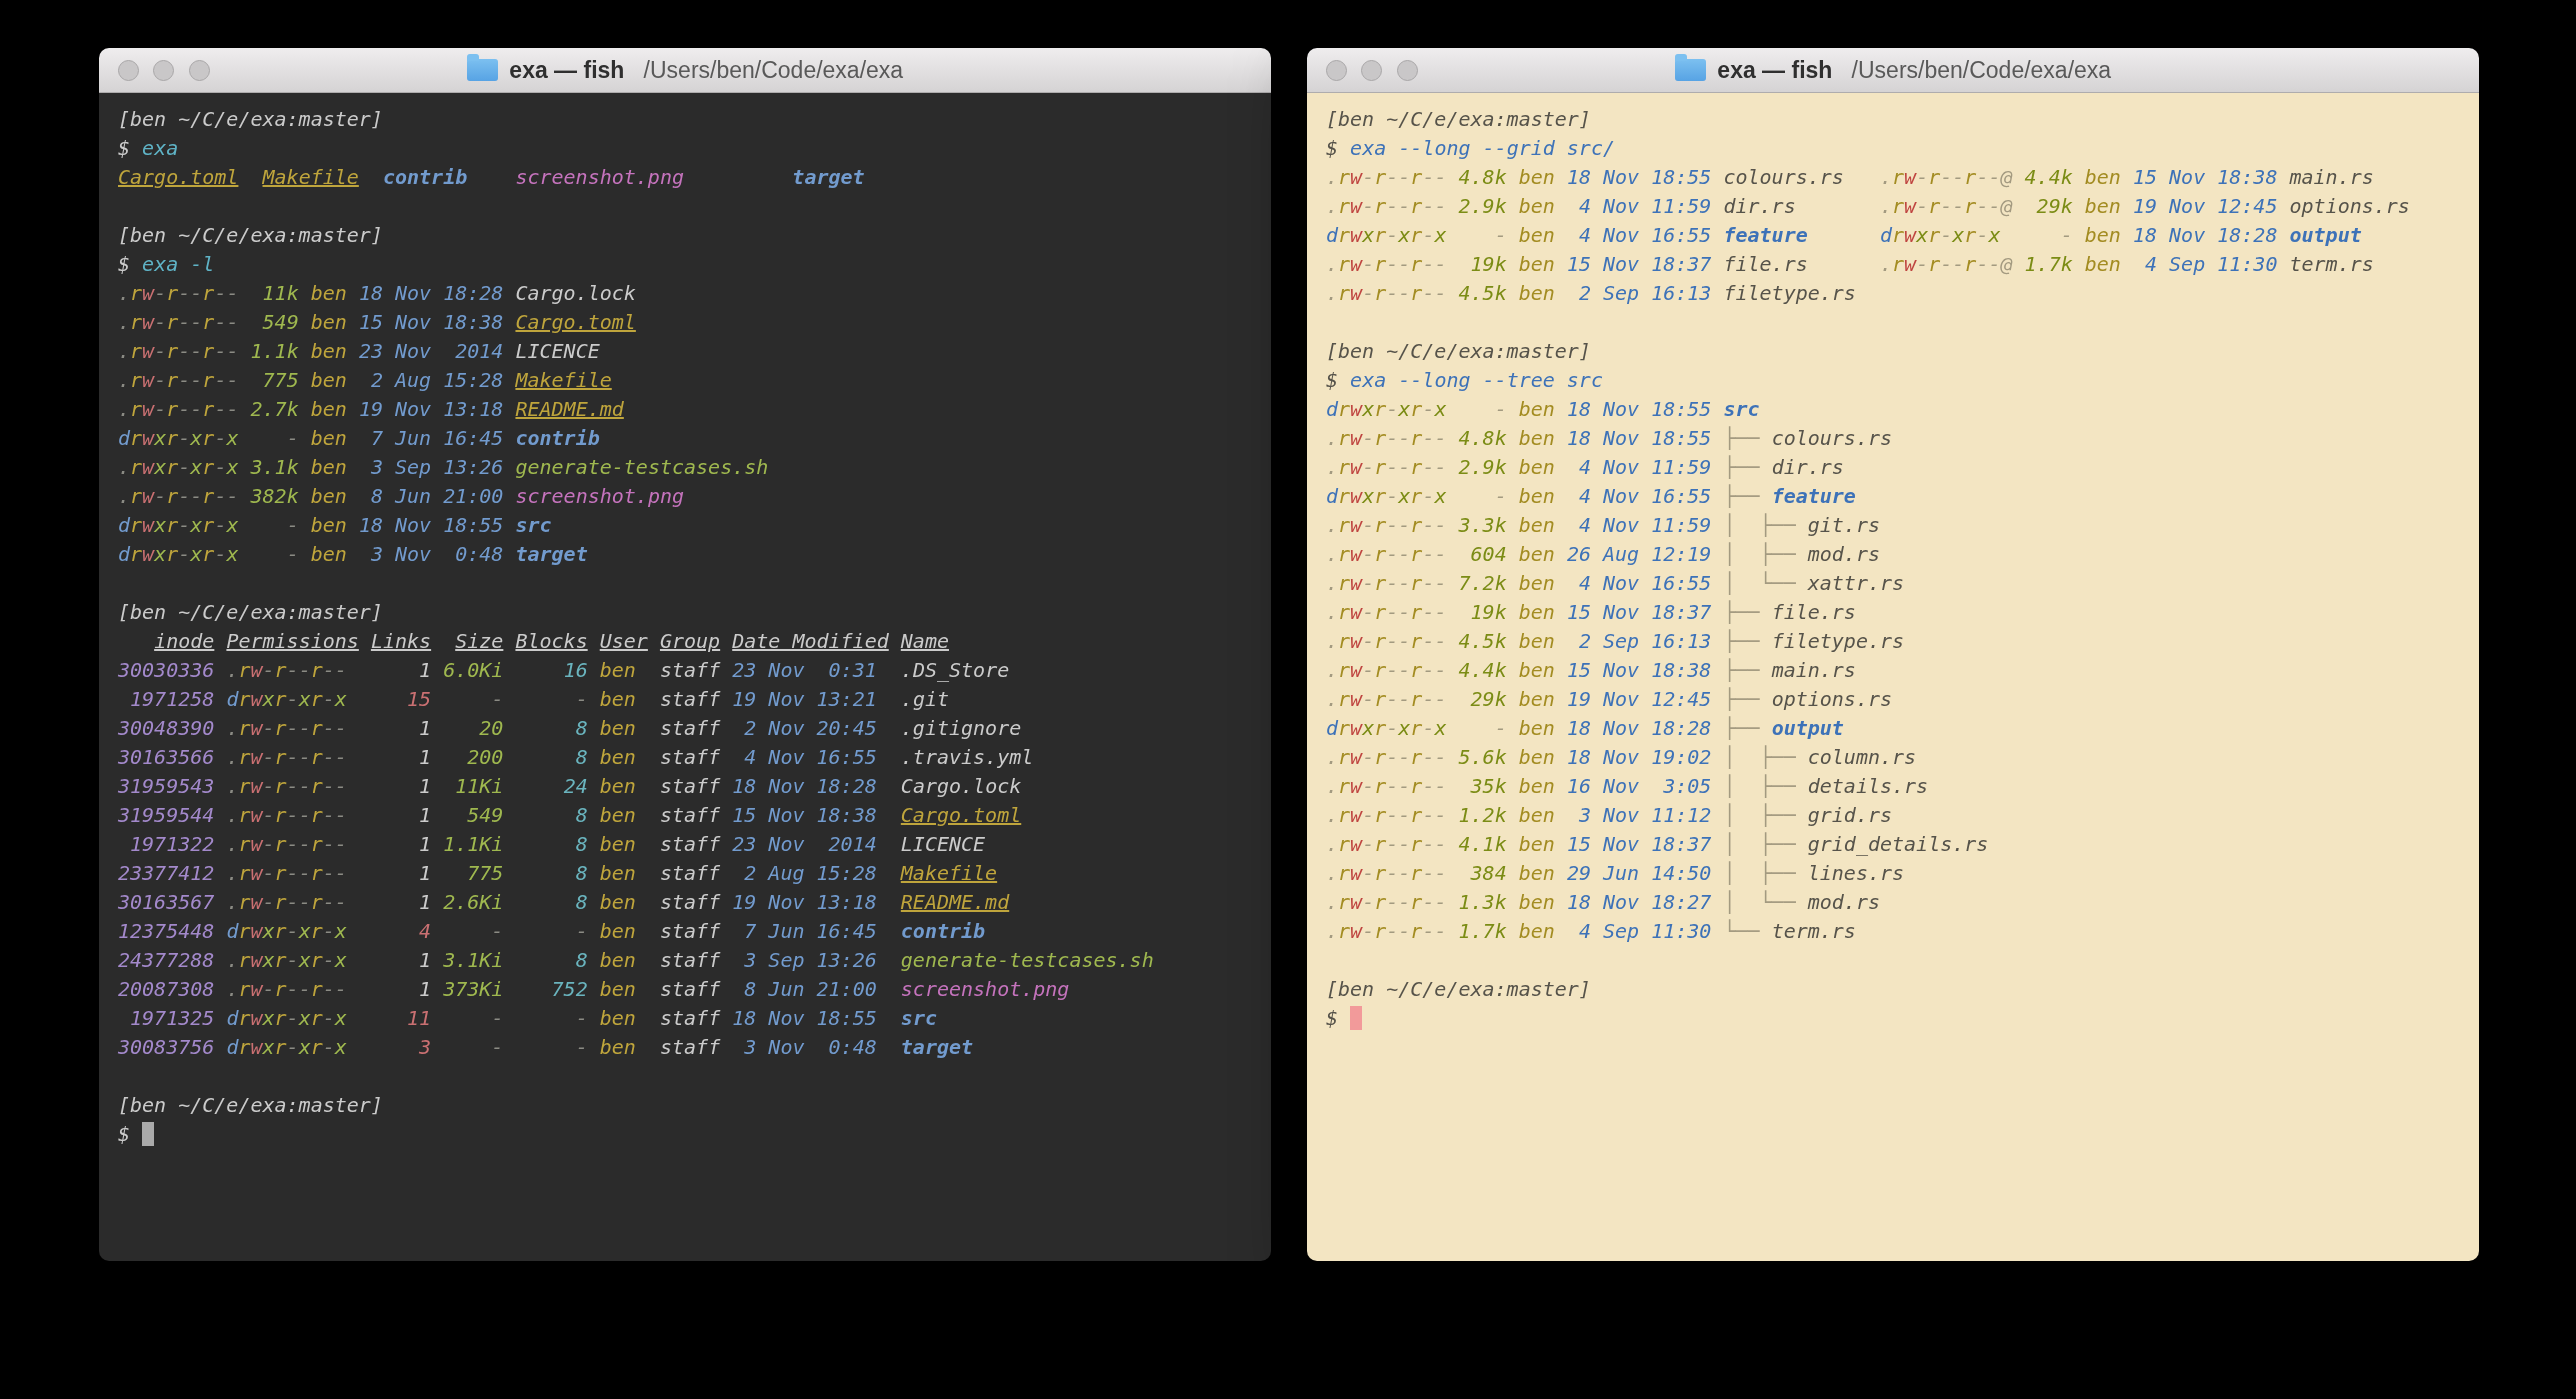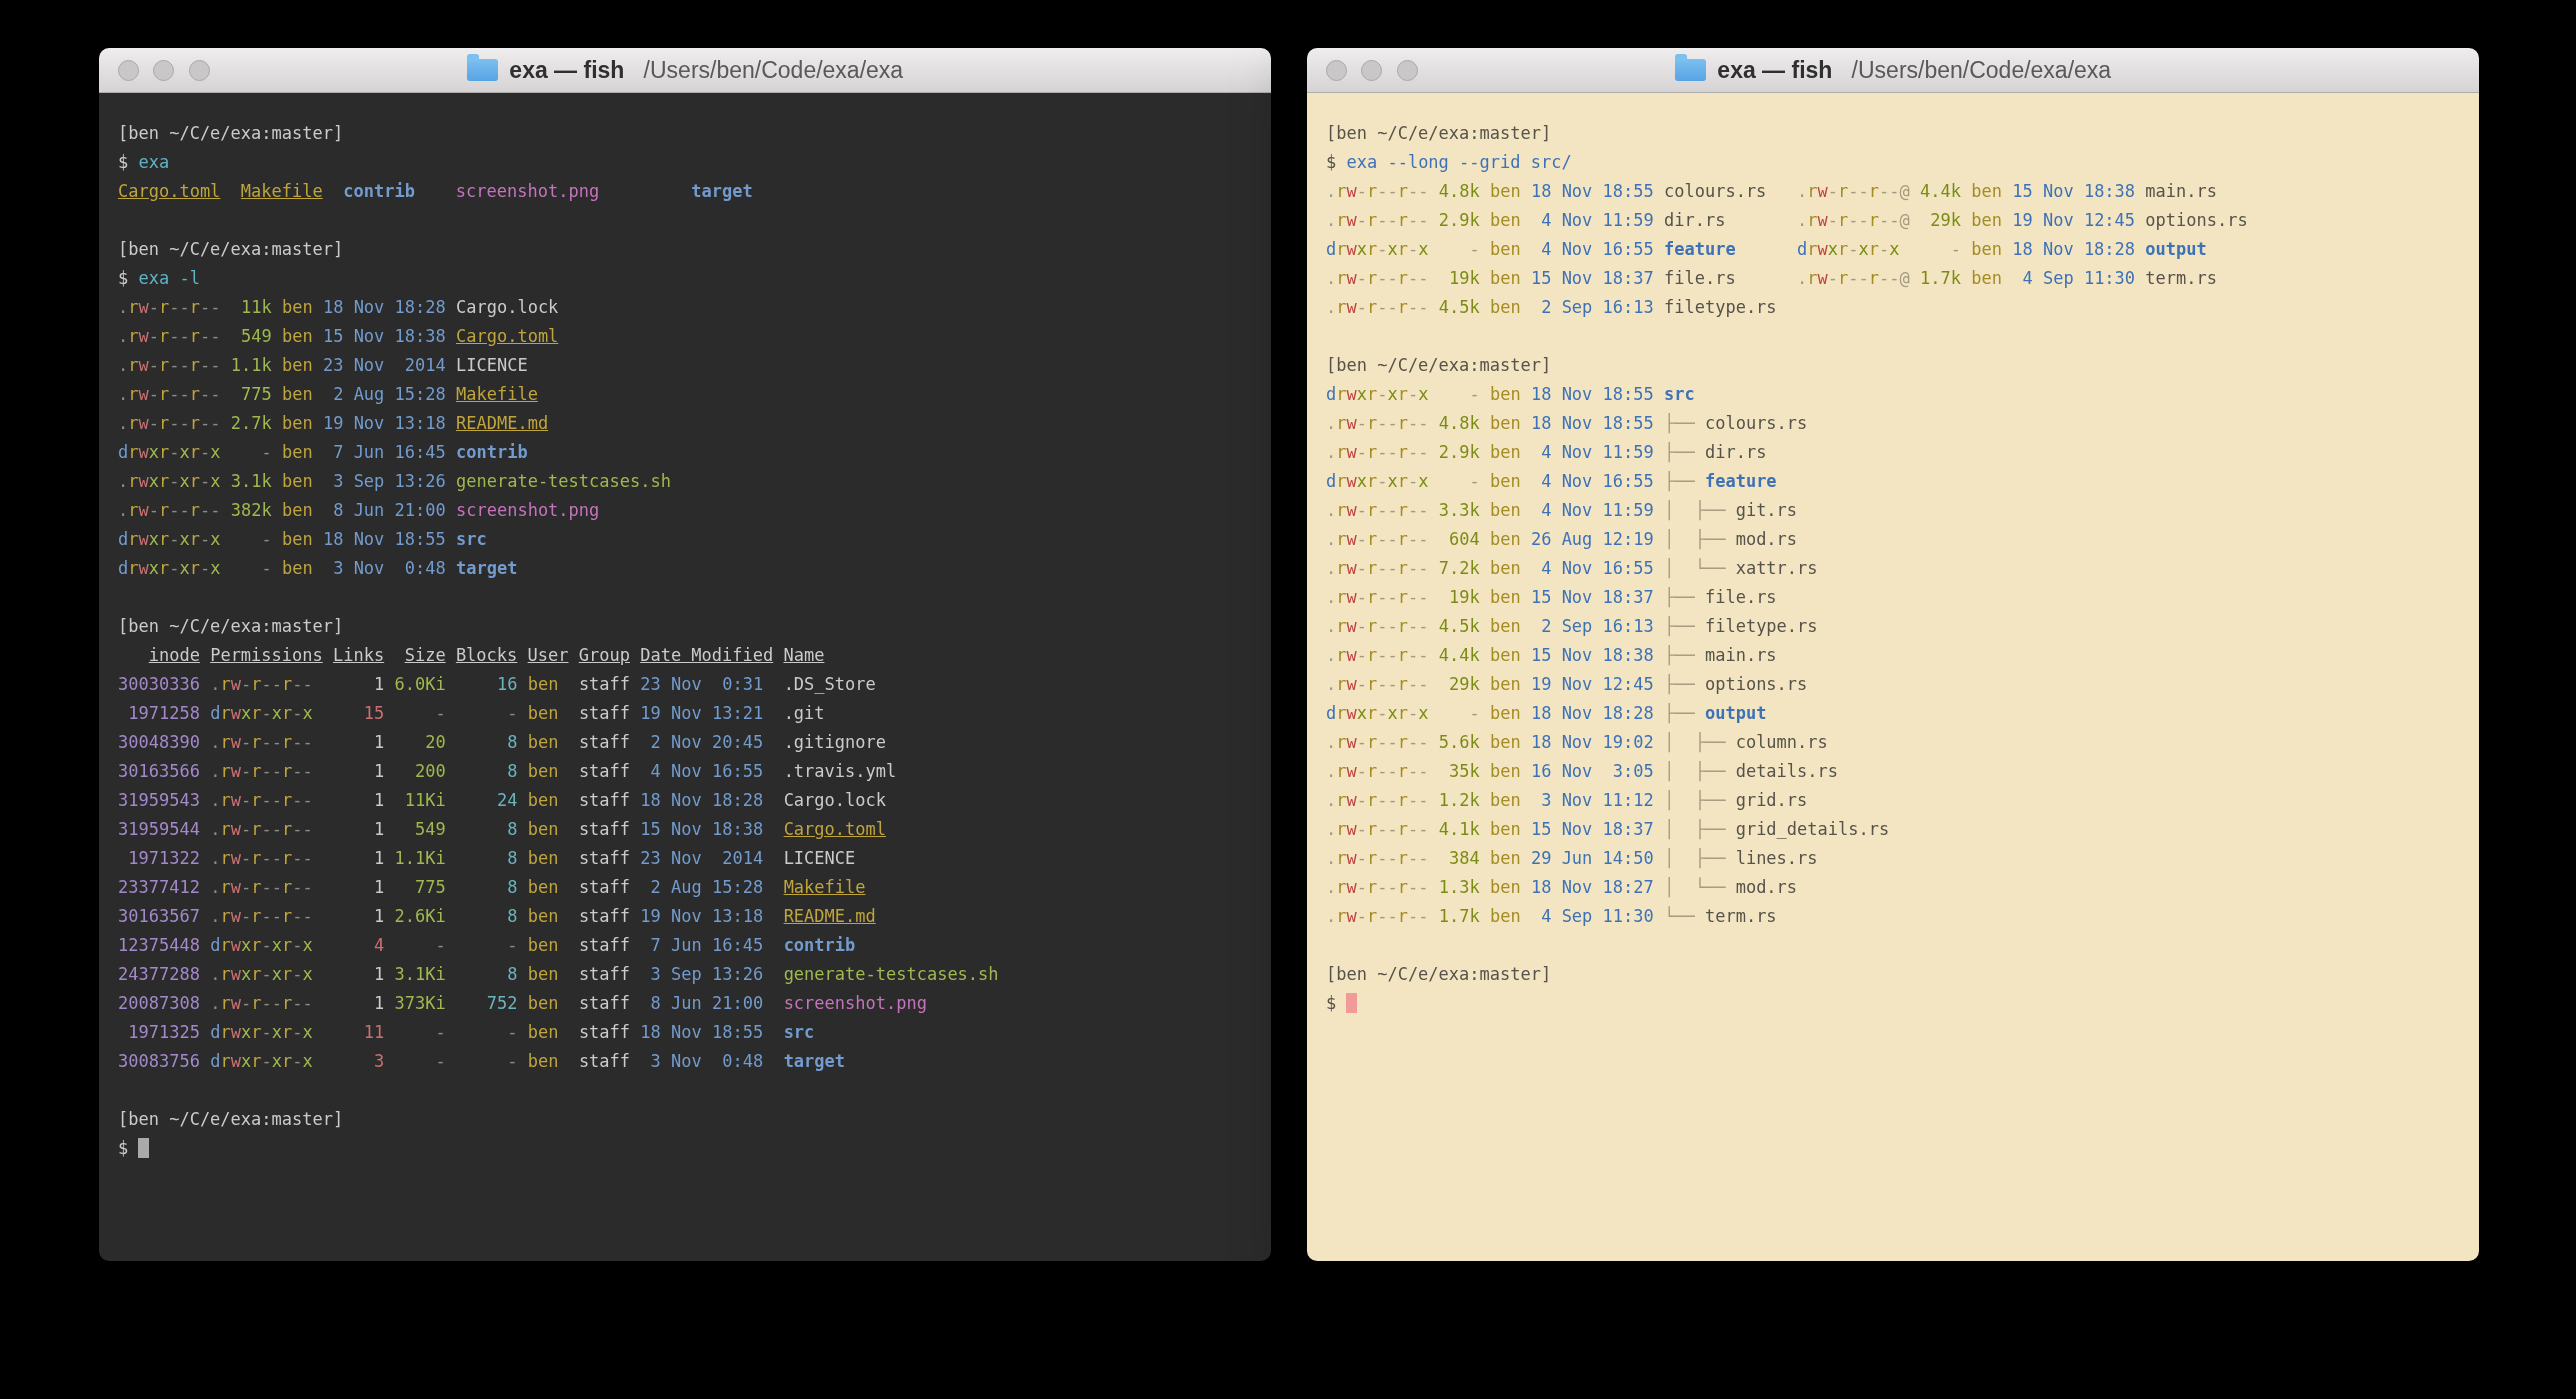--- a/index.html
+++ b/index.html
@@ -19,22 +19,22 @@
   }
   .lights{position:absolute;left:19px;top:0;height:100%;display:flex;align-items:center;gap:14.4px;}
   .light{width:21px;height:21px;border-radius:50%;background:#c9c7c8;border:1px solid #a9a7a8;box-sizing:border-box;}
   .title{display:flex;align-items:center;gap:11.5px;font-family:"Liberation Sans",sans-serif;font-size:23px;}
   .folder-icon{width:31px;height:22px;background:linear-gradient(#7cc0f0,#57a3e4);border-radius:2.9px;position:relative;flex:0 0 auto;}
   .folder-icon::before{content:"";position:absolute;top:-4.8px;left:0;width:12.5px;height:6.7px;background:#7cc0f0;border-radius:2.9px 2.9px 0 0;}
   .title-app{color:#2f2f2f;font-weight:bold;white-space:pre;}
   .title-path{color:#595959;white-space:pre;margin-left:7.7px;}
   .term{
     height:calc(100% - 44px);box-sizing:border-box;
-    padding:26px 19px;font-size:17px;line-height:29px;
-    background:var(--bg);color:var(--def);
+    padding:12px 19px;font-size:20px;line-height:29px;
+    background:var(--bg);color:var(--def);font-style:italic;
   }
   .line{white-space:pre;height:29px;}
   .s-def{color:var(--def);}
   .s-dim{color:var(--dim);}
   .s-red{color:var(--red);}
   .s-grn{color:var(--grn);}
   .s-yel{color:var(--yel);}
   .s-yelu{color:var(--yel);text-decoration:underline;}
   .s-blu{color:var(--blu);}
   .s-dir{color:var(--blu);font-weight:bold;}
@@ -117,20 +117,21 @@
   <div class="term" style="--bg: #f3e5c2; --def: #56534a; --dim: #a39a80; --red: #bf4540; --grn: #7b8c15; --yel: #a38c22; --blu: #3d72b8; --mag: #ad4fa4; --pur: #8a6fc0; --cyn: #3f9ca0; --cmd: #3d72b8; --cur: #f29a9a;">
       <div class="line"><span class="s-def">[ben ~/C/e/exa:master]</span></div>
       <div class="line"><span class="s-def">$ </span><span class="s-cmd">exa --long --grid src/</span></div>
       <div class="line"><span class="s-dim">.</span><span class="s-yel">r</span><span class="s-red">w</span><span class="s-dim">-</span><span class="s-yel">r</span><span class="s-dim">-</span><span class="s-dim">-</span><span class="s-yel">r</span><span class="s-dim">-</span><span class="s-dim">-</span><span class="s-def"> </span><span class="s-grn">4.8k</span><span class="s-def"> </span><span class="s-yel">ben</span><span class="s-def"> </span><span class="s-blu">18 Nov 18:55</span><span class="s-def"> </span><span class="s-def">colours.rs</span><span class="s-def">   </span><span class="s-dim">.</span><span class="s-yel">r</span><span class="s-red">w</span><span class="s-dim">-</span><span class="s-yel">r</span><span class="s-dim">-</span><span class="s-dim">-</span><span class="s-yel">r</span><span class="s-dim">-</span><span class="s-dim">-</span><span class="s-dim">@</span><span class="s-def"> </span><span class="s-grn">4.4k</span><span class="s-def"> </span><span class="s-yel">ben</span><span class="s-def"> </span><span class="s-blu">15 Nov 18:38</span><span class="s-def"> </span><span class="s-def">main.rs</span></div>
       <div class="line"><span class="s-dim">.</span><span class="s-yel">r</span><span class="s-red">w</span><span class="s-dim">-</span><span class="s-yel">r</span><span class="s-dim">-</span><span class="s-dim">-</span><span class="s-yel">r</span><span class="s-dim">-</span><span class="s-dim">-</span><span class="s-def"> </span><span class="s-grn">2.9k</span><span class="s-def"> </span><span class="s-yel">ben</span><span class="s-def"> </span><span class="s-blu"> 4 Nov 11:59</span><span class="s-def"> </span><span class="s-def">dir.rs</span><span class="s-def">       </span><span class="s-dim">.</span><span class="s-yel">r</span><span class="s-red">w</span><span class="s-dim">-</span><span class="s-yel">r</span><span class="s-dim">-</span><span class="s-dim">-</span><span class="s-yel">r</span><span class="s-dim">-</span><span class="s-dim">-</span><span class="s-dim">@</span><span class="s-def">  </span><span class="s-grn">29k</span><span class="s-def"> </span><span class="s-yel">ben</span><span class="s-def"> </span><span class="s-blu">19 Nov 12:45</span><span class="s-def"> </span><span class="s-def">options.rs</span></div>
       <div class="line"><span class="s-blu">d</span><span class="s-yel">r</span><span class="s-red">w</span><span class="s-grn">x</span><span class="s-yel">r</span><span class="s-dim">-</span><span class="s-grn">x</span><span class="s-yel">r</span><span class="s-dim">-</span><span class="s-grn">x</span><span class="s-def">    </span><span class="s-dim">-</span><span class="s-def"> </span><span class="s-yel">ben</span><span class="s-def"> </span><span class="s-blu"> 4 Nov 16:55</span><span class="s-def"> </span><span class="s-dir">feature</span><span class="s-def">      </span><span class="s-blu">d</span><span class="s-yel">r</span><span class="s-red">w</span><span class="s-grn">x</span><span class="s-yel">r</span><span class="s-dim">-</span><span class="s-grn">x</span><span class="s-yel">r</span><span class="s-dim">-</span><span class="s-grn">x</span><span class="s-def">     </span><span class="s-dim">-</span><span class="s-def"> </span><span class="s-yel">ben</span><span class="s-def"> </span><span class="s-blu">18 Nov 18:28</span><span class="s-def"> </span><span class="s-dir">output</span></div>
       <div class="line"><span class="s-dim">.</span><span class="s-yel">r</span><span class="s-red">w</span><span class="s-dim">-</span><span class="s-yel">r</span><span class="s-dim">-</span><span class="s-dim">-</span><span class="s-yel">r</span><span class="s-dim">-</span><span class="s-dim">-</span><span class="s-def">  </span><span class="s-grn">19k</span><span class="s-def"> </span><span class="s-yel">ben</span><span class="s-def"> </span><span class="s-blu">15 Nov 18:37</span><span class="s-def"> </span><span class="s-def">file.rs</span><span class="s-def">      </span><span class="s-dim">.</span><span class="s-yel">r</span><span class="s-red">w</span><span class="s-dim">-</span><span class="s-yel">r</span><span class="s-dim">-</span><span class="s-dim">-</span><span class="s-yel">r</span><span class="s-dim">-</span><span class="s-dim">-</span><span class="s-dim">@</span><span class="s-def"> </span><span class="s-grn">1.7k</span><span class="s-def"> </span><span class="s-yel">ben</span><span class="s-def"> </span><span class="s-blu"> 4 Sep 11:30</span><span class="s-def"> </span><span class="s-def">term.rs</span></div>
       <div class="line"><span class="s-dim">.</span><span class="s-yel">r</span><span class="s-red">w</span><span class="s-dim">-</span><span class="s-yel">r</span><span class="s-dim">-</span><span class="s-dim">-</span><span class="s-yel">r</span><span class="s-dim">-</span><span class="s-dim">-</span><span class="s-def"> </span><span class="s-grn">4.5k</span><span class="s-def"> </span><span class="s-yel">ben</span><span class="s-def"> </span><span class="s-blu"> 2 Sep 16:13</span><span class="s-def"> </span><span class="s-def">filetype.rs</span></div>
       <div class="line"></div>
       <div class="line"><span class="s-def">[ben ~/C/e/exa:master]</span></div>
+      <div class="line"><span class="s-def">$ </span><span class="s-cmd">exa --long --tree src</span></div>
       <div class="line"><span class="s-blu">d</span><span class="s-yel">r</span><span class="s-red">w</span><span class="s-grn">x</span><span class="s-yel">r</span><span class="s-dim">-</span><span class="s-grn">x</span><span class="s-yel">r</span><span class="s-dim">-</span><span class="s-grn">x</span><span class="s-def">    </span><span class="s-dim">-</span><span class="s-def"> </span><span class="s-yel">ben</span><span class="s-def"> </span><span class="s-blu">18 Nov 18:55</span><span class="s-def"> </span><span class="s-dir">src</span></div>
       <div class="line"><span class="s-dim">.</span><span class="s-yel">r</span><span class="s-red">w</span><span class="s-dim">-</span><span class="s-yel">r</span><span class="s-dim">-</span><span class="s-dim">-</span><span class="s-yel">r</span><span class="s-dim">-</span><span class="s-dim">-</span><span class="s-def"> </span><span class="s-grn">4.8k</span><span class="s-def"> </span><span class="s-yel">ben</span><span class="s-def"> </span><span class="s-blu">18 Nov 18:55</span><span class="s-def"> </span><span class="s-dim">├── </span><span class="s-def">colours.rs</span></div>
       <div class="line"><span class="s-dim">.</span><span class="s-yel">r</span><span class="s-red">w</span><span class="s-dim">-</span><span class="s-yel">r</span><span class="s-dim">-</span><span class="s-dim">-</span><span class="s-yel">r</span><span class="s-dim">-</span><span class="s-dim">-</span><span class="s-def"> </span><span class="s-grn">2.9k</span><span class="s-def"> </span><span class="s-yel">ben</span><span class="s-def"> </span><span class="s-blu"> 4 Nov 11:59</span><span class="s-def"> </span><span class="s-dim">├── </span><span class="s-def">dir.rs</span></div>
       <div class="line"><span class="s-blu">d</span><span class="s-yel">r</span><span class="s-red">w</span><span class="s-grn">x</span><span class="s-yel">r</span><span class="s-dim">-</span><span class="s-grn">x</span><span class="s-yel">r</span><span class="s-dim">-</span><span class="s-grn">x</span><span class="s-def">    </span><span class="s-dim">-</span><span class="s-def"> </span><span class="s-yel">ben</span><span class="s-def"> </span><span class="s-blu"> 4 Nov 16:55</span><span class="s-def"> </span><span class="s-dim">├── </span><span class="s-dir">feature</span></div>
       <div class="line"><span class="s-dim">.</span><span class="s-yel">r</span><span class="s-red">w</span><span class="s-dim">-</span><span class="s-yel">r</span><span class="s-dim">-</span><span class="s-dim">-</span><span class="s-yel">r</span><span class="s-dim">-</span><span class="s-dim">-</span><span class="s-def"> </span><span class="s-grn">3.3k</span><span class="s-def"> </span><span class="s-yel">ben</span><span class="s-def"> </span><span class="s-blu"> 4 Nov 11:59</span><span class="s-def"> </span><span class="s-dim">│  ├── </span><span class="s-def">git.rs</span></div>
       <div class="line"><span class="s-dim">.</span><span class="s-yel">r</span><span class="s-red">w</span><span class="s-dim">-</span><span class="s-yel">r</span><span class="s-dim">-</span><span class="s-dim">-</span><span class="s-yel">r</span><span class="s-dim">-</span><span class="s-dim">-</span><span class="s-def">  </span><span class="s-grn">604</span><span class="s-def"> </span><span class="s-yel">ben</span><span class="s-def"> </span><span class="s-blu">26 Aug 12:19</span><span class="s-def"> </span><span class="s-dim">│  ├── </span><span class="s-def">mod.rs</span></div>
       <div class="line"><span class="s-dim">.</span><span class="s-yel">r</span><span class="s-red">w</span><span class="s-dim">-</span><span class="s-yel">r</span><span class="s-dim">-</span><span class="s-dim">-</span><span class="s-yel">r</span><span class="s-dim">-</span><span class="s-dim">-</span><span class="s-def"> </span><span class="s-grn">7.2k</span><span class="s-def"> </span><span class="s-yel">ben</span><span class="s-def"> </span><span class="s-blu"> 4 Nov 16:55</span><span class="s-def"> </span><span class="s-dim">│  └── </span><span class="s-def">xattr.rs</span></div>
       <div class="line"><span class="s-dim">.</span><span class="s-yel">r</span><span class="s-red">w</span><span class="s-dim">-</span><span class="s-yel">r</span><span class="s-dim">-</span><span class="s-dim">-</span><span class="s-yel">r</span><span class="s-dim">-</span><span class="s-dim">-</span><span class="s-def">  </span><span class="s-grn">19k</span><span class="s-def"> </span><span class="s-yel">ben</span><span class="s-def"> </span><span class="s-blu">15 Nov 18:37</span><span class="s-def"> </span><span class="s-dim">├── </span><span class="s-def">file.rs</span></div>
       <div class="line"><span class="s-dim">.</span><span class="s-yel">r</span><span class="s-red">w</span><span class="s-dim">-</span><span class="s-yel">r</span><span class="s-dim">-</span><span class="s-dim">-</span><span class="s-yel">r</span><span class="s-dim">-</span><span class="s-dim">-</span><span class="s-def"> </span><span class="s-grn">4.5k</span><span class="s-def"> </span><span class="s-yel">ben</span><span class="s-def"> </span><span class="s-blu"> 2 Sep 16:13</span><span class="s-def"> </span><span class="s-dim">├── </span><span class="s-def">filetype.rs</span></div>
       <div class="line"><span class="s-dim">.</span><span class="s-yel">r</span><span class="s-red">w</span><span class="s-dim">-</span><span class="s-yel">r</span><span class="s-dim">-</span><span class="s-dim">-</span><span class="s-yel">r</span><span class="s-dim">-</span><span class="s-dim">-</span><span class="s-def"> </span><span class="s-grn">4.4k</span><span class="s-def"> </span><span class="s-yel">ben</span><span class="s-def"> </span><span class="s-blu">15 Nov 18:38</span><span class="s-def"> </span><span class="s-dim">├── </span><span class="s-def">main.rs</span></div>

